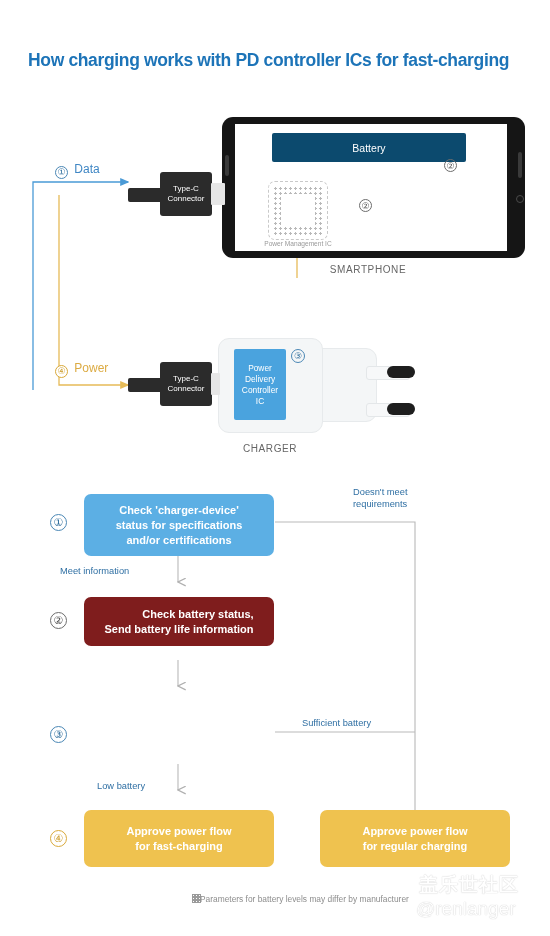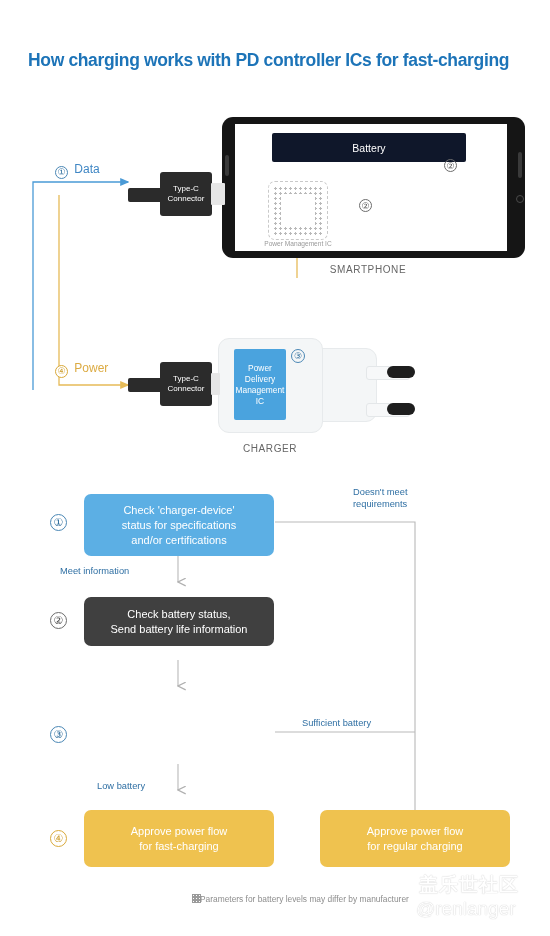--- a/index.html
+++ b/index.html
@@ -28,21 +28,21 @@
   }
   .phone-screen{
     left:235px;top:124px;width:272px;height:127px;
     background:#ffffff;
   }
   .phone-btn{
     background:#3a3a3a;border-radius:2px;
   }
   .battery-block{
     left:272px;top:133px;width:194px;height:29px;
-    background:#0f172a;border-radius:2px;
+    background:#0c4a6e;border-radius:2px;
     color:#ffffff;font-size:10.5px;
     display:flex;align-items:center;justify-content:center;
   }
   .pmic{
     left:268px;top:181px;width:58px;height:57px;
     border:1px dashed #c9c9c9;border-radius:7px;background:#fff;
   }
   .pmic-dots{
     position:absolute;left:4px;top:4px;right:4px;bottom:4px;
     background-image:radial-gradient(#b9b9b9 37%, transparent 38%);
@@ -106,24 +106,24 @@
   .circ-gray{border:1px solid #6d6d6d;color:#4c4c4c;}
   .circ-yellow{border:1px solid #d9a93a;color:#cf9f2f;}
 
   .lbl-data{left:55px;top:162px;font-size:12px;color:#3f86c4;}
   .lbl-power{left:55px;top:361px;font-size:12px;color:#dcab43;}
 
   
   .fbox{
     border-radius:7px;color:#ffffff;
     display:flex;align-items:center;justify-content:center;text-align:center;
-    font-size:11px;line-height:15px;padding:0 7px;box-sizing:border-box;
+    font-size:11px;line-height:15px;padding:0 7px;box-sizing:border-box;font-weight:bold;
   }
   .fbox-blue{background:#5cafe4;}
-  .fbox-gray{background:#404040;}
+  .fbox-gray{background:#7f1d1d;text-align:right;}
   .fbox-yellow{background:#efc24f;}
 
   .flabel{font-size:9.3px;color:#2f6fa3;white-space:nowrap;}
   .flabel2{font-size:9.3px;color:#2f6fa3;line-height:12px;}
 
   .footnote{
     left:200px;top:894px;font-size:8.4px;color:#8d8d8d;white-space:nowrap;
   }
   .fn-mark{
     left:192px;top:894px;width:9px;height:9px;background:#9a9a9a;
@@ -243,21 +243,21 @@
       </span>
       <span style="margin-left:3px;">Power</span>
     </div>
 
     <div class="abs charger-neck" style="top:248px;"></div>
     <div class="abs charger-body" style="top:238px;"></div>
     <div class="abs pdc" style="top:249px;">
       <div>
         <div>Power</div>
         <div>Delivery</div>
-        <div>Management</div>
+        <div>Controller</div>
         <div>IC</div>
       </div>
     </div>
     <div class="abs circ circ-blue" style="left:291px;top:249px;width:14px;height:14px;background:#f4f6f7;">
       <span>③</span>
     </div>
 
     <div class="abs prong-shaft" style="left:366px;top:266px;width:42px;height:12px;"></div>
     <div class="abs prong-tip" style="left:387px;top:266px;width:28px;height:12px;"></div>
     <div class="abs prong-shaft" style="left:366px;top:303px;width:42px;height:12px;"></div>

